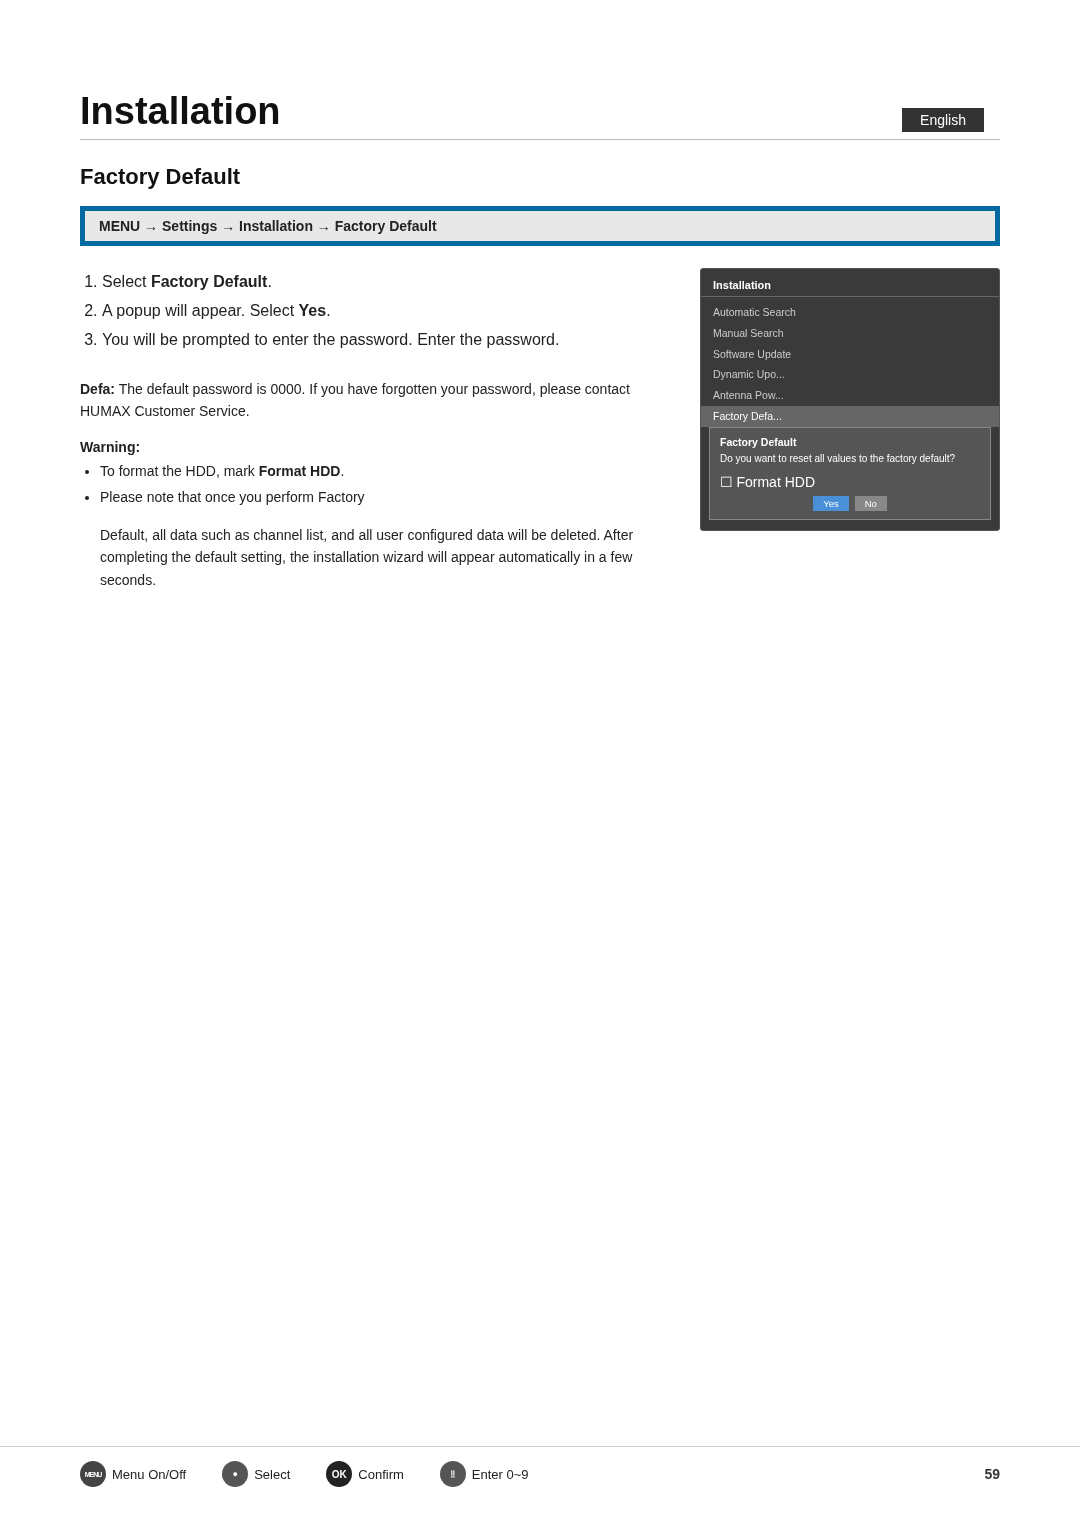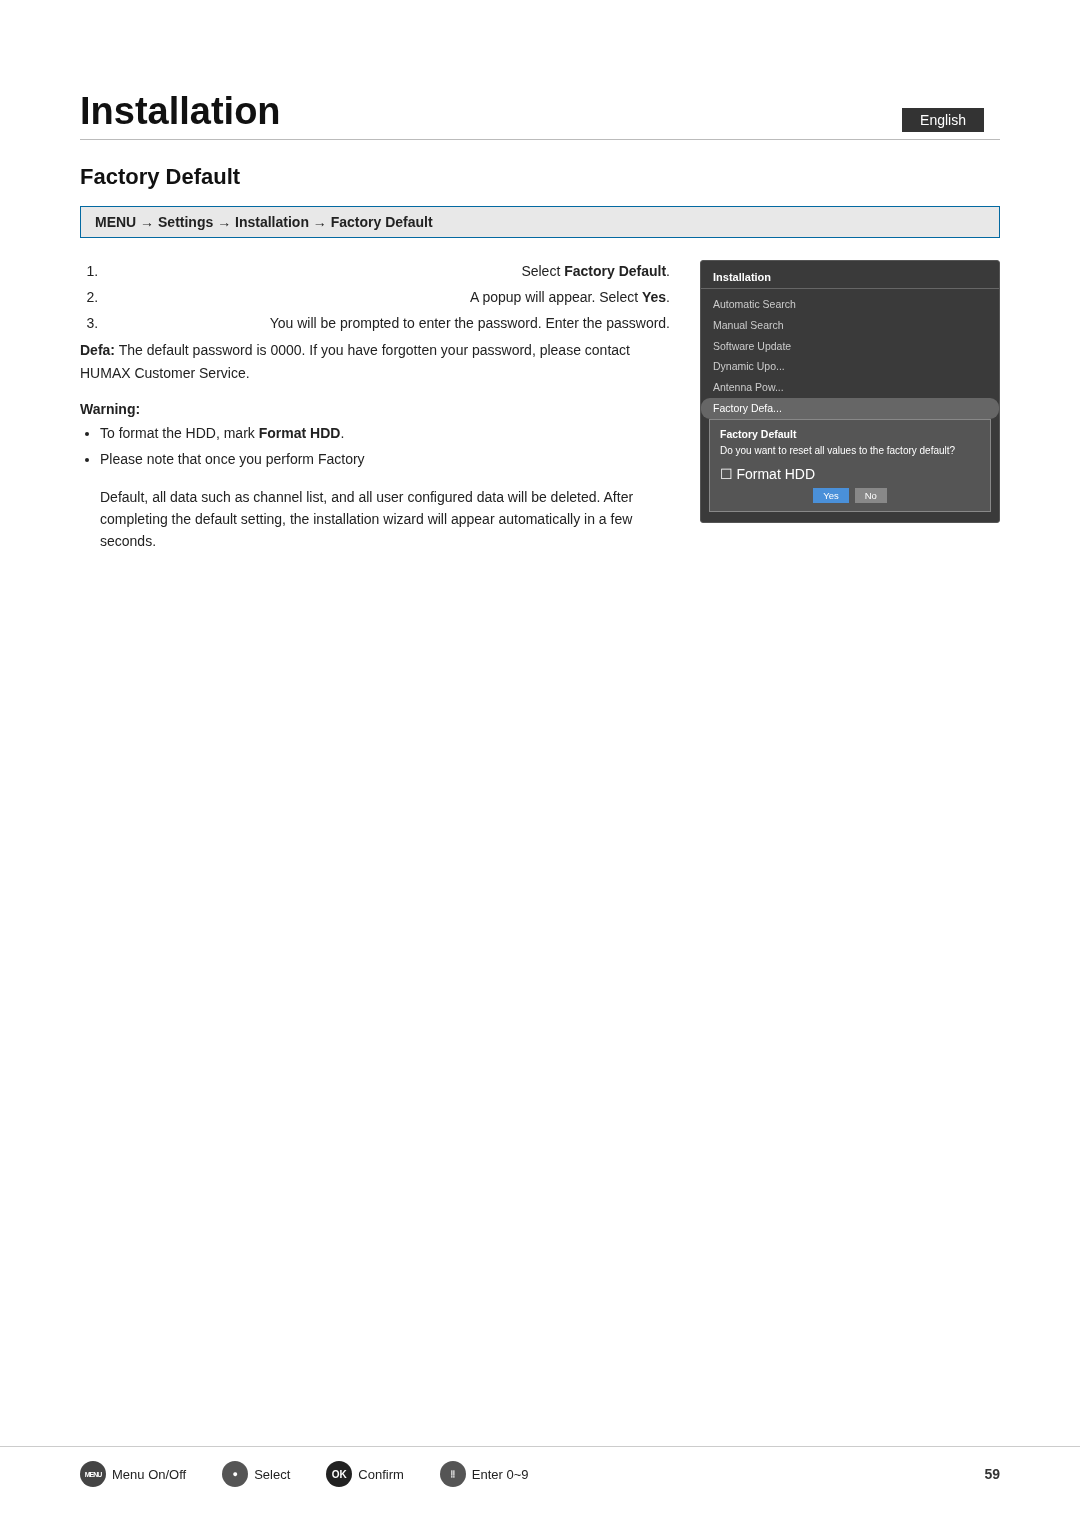--- a/index.html
+++ b/index.html
@@ -50,21 +50,21 @@
     .section-title {
       font-size: 22px;
       font-weight: bold;
       color: #111;
       margin-bottom: 16px;
     }
 
     
     .menu-path-bar {
       background: #e8e8e8;
-      border: 1px solid #0369a1;
+      border: 5px solid #0369a1;
       padding: 7px 14px;
       font-size: 14px;
       margin-bottom: 22px;
       display: inline-block;
       width: 100%;
     }
     .menu-path-bar span.bold {
       font-weight: bold;
     }
 
@@ -81,24 +81,23 @@
 
     .content-right {
       width: 300px;
       flex-shrink: 0;
     }
 
     
     .steps-list {
       list-style: decimal;
       padding-left: 22px;
-      margin-bottom: 4px;
-      font-size: 14px;
+      margin-bottom: 24px;
+      font-size: 16px;
       line-height: 1.7;
-      text-align: right;
     }
     .steps-list li {
       margin-bottom: 2px;
     }
 
     
     .note-block {
       font-size: 14px;
       line-height: 1.6;
       margin-bottom: 14px;
@@ -153,21 +152,20 @@
 
     .tv-menu-item {
       color: #ccc;
       font-size: 10.5px;
       padding: 2px 12px;
       line-height: 1.6;
     }
     .tv-menu-item.highlighted {
       background: #666;
       color: #fff;
-      border-radius: 9px;
     }
 
     
     .tv-popup-overlay {
       margin: 0 8px;
       background: #555;
       border: 1px solid #888;
       padding: 8px 10px;
       font-size: 10px;
       color: #fff;

